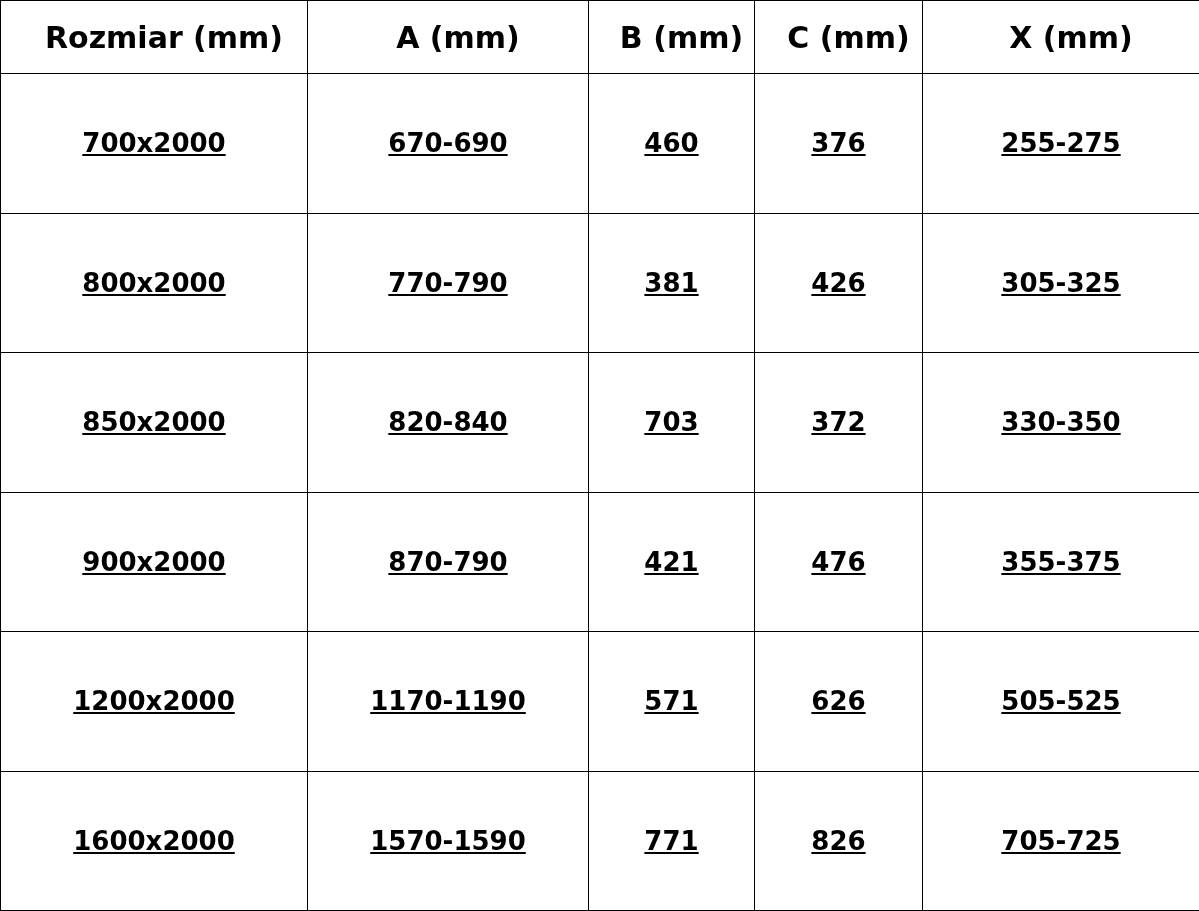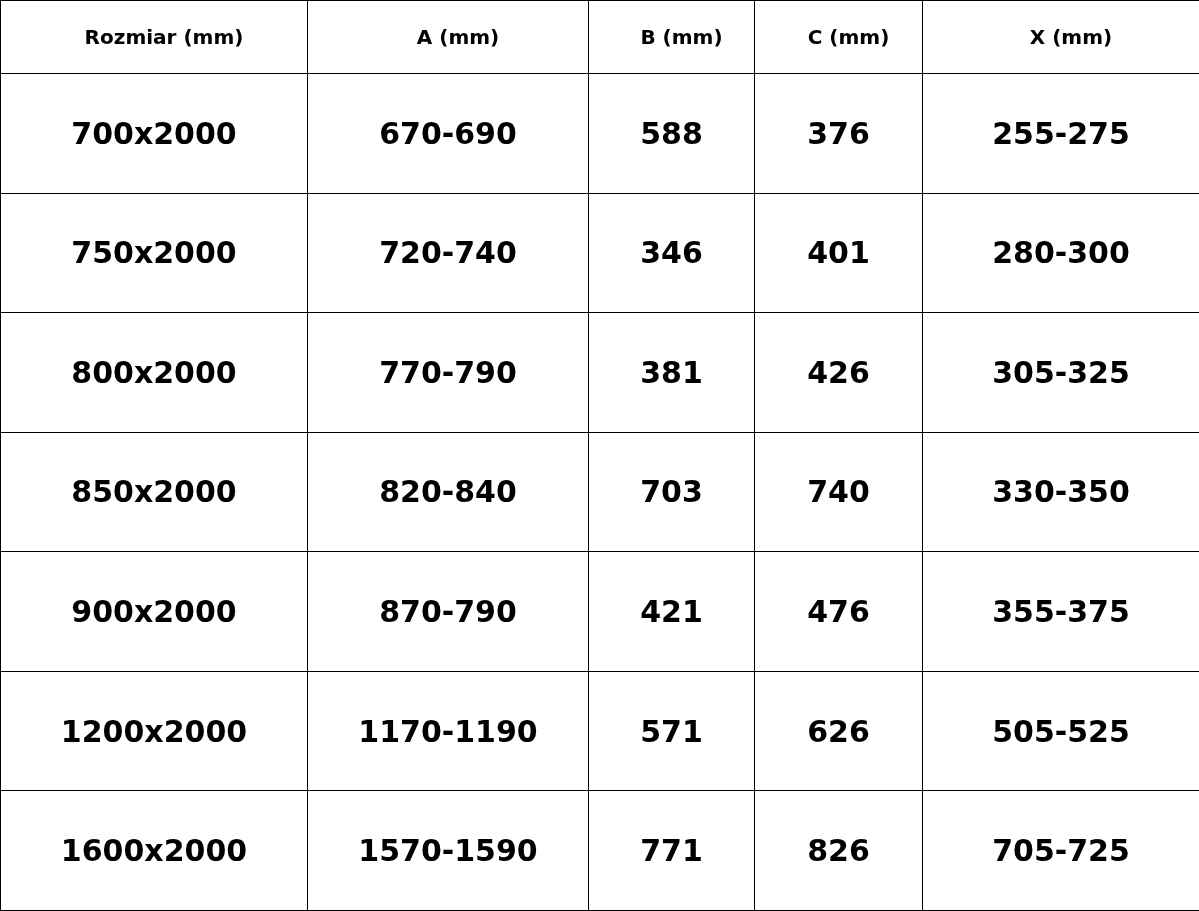--- a/index.html
+++ b/index.html
@@ -27,27 +27,28 @@
   #size-table th,
   #size-table td {
     border: 1px solid #000000;
     text-align: center;
     vertical-align: middle;
     color: #000000;
     font-weight: bold;
     padding: 0;
   }
   #size-table th {
-    font-size: 20px;
+    font-size: 30px;
     height: 72px;
     padding-left: 20px;
   }
   #size-table td {
-    font-size: 30px;
+    font-size: 26px;
     height: 70px;
+    text-decoration: underline;
   }
   
   #size-table {
     border: 1px solid #000000;
   }
 </style>
 </head>
 <body>
 
 <table id="size-table">
@@ -64,43 +65,36 @@
       <th>A (mm)</th>
       <th>B (mm)</th>
       <th>C (mm)</th>
       <th>X (mm)</th>
     </tr>
   </thead>
   <tbody>
     <tr>
       <td>700x2000</td>
       <td>670-690</td>
-      <td>588</td>
+      <td>460</td>
       <td>376</td>
       <td>255-275</td>
-    </tr>
-    <tr>
-      <td>750x2000</td>
-      <td>720-740</td>
-      <td>346</td>
-      <td>401</td>
-      <td>280-300</td>
     </tr>
     <tr>
       <td>800x2000</td>
       <td>770-790</td>
       <td>381</td>
       <td>426</td>
       <td>305-325</td>
     </tr>
     <tr>
       <td>850x2000</td>
       <td>820-840</td>
       <td>703</td>
-      <td>740</td>
+      <td>372</td>
       <td>330-350</td>
     </tr>
     <tr>
       <td>900x2000</td>
       <td>870-790</td>
       <td>421</td>
       <td>476</td>
       <td>355-375</td>
     </tr>
     <tr>

